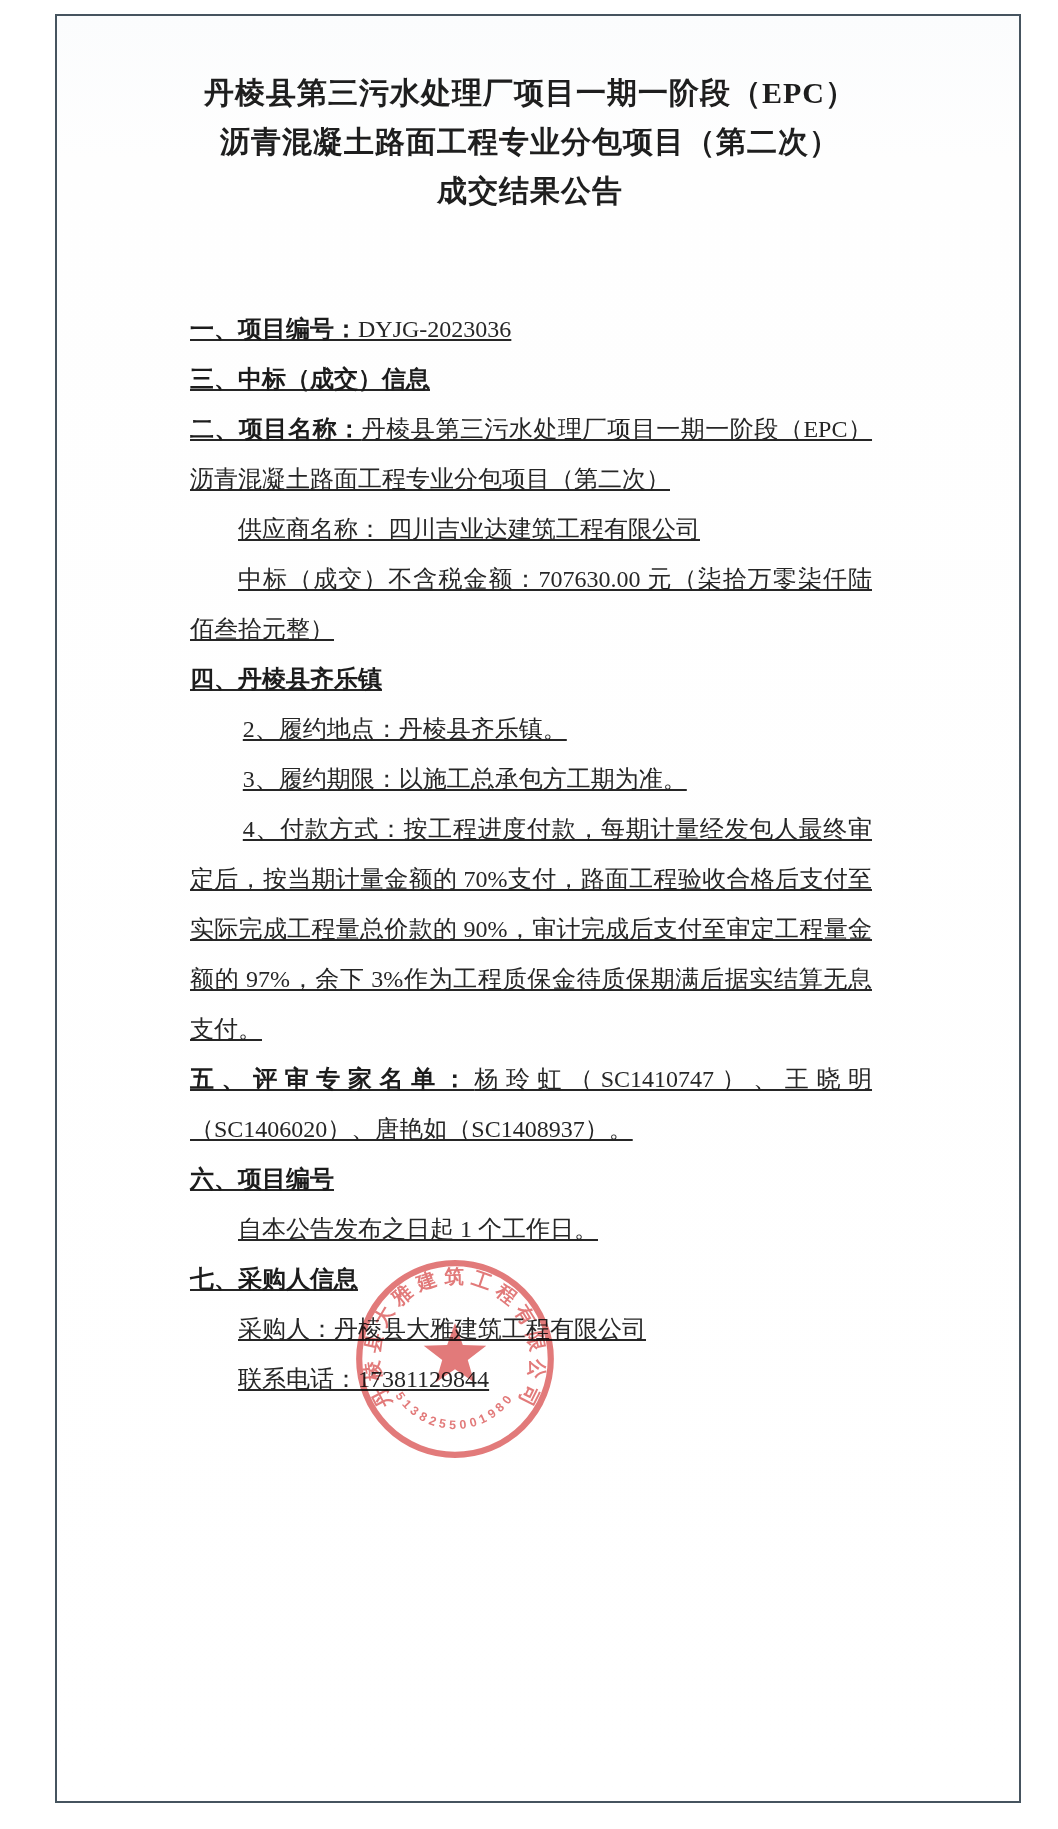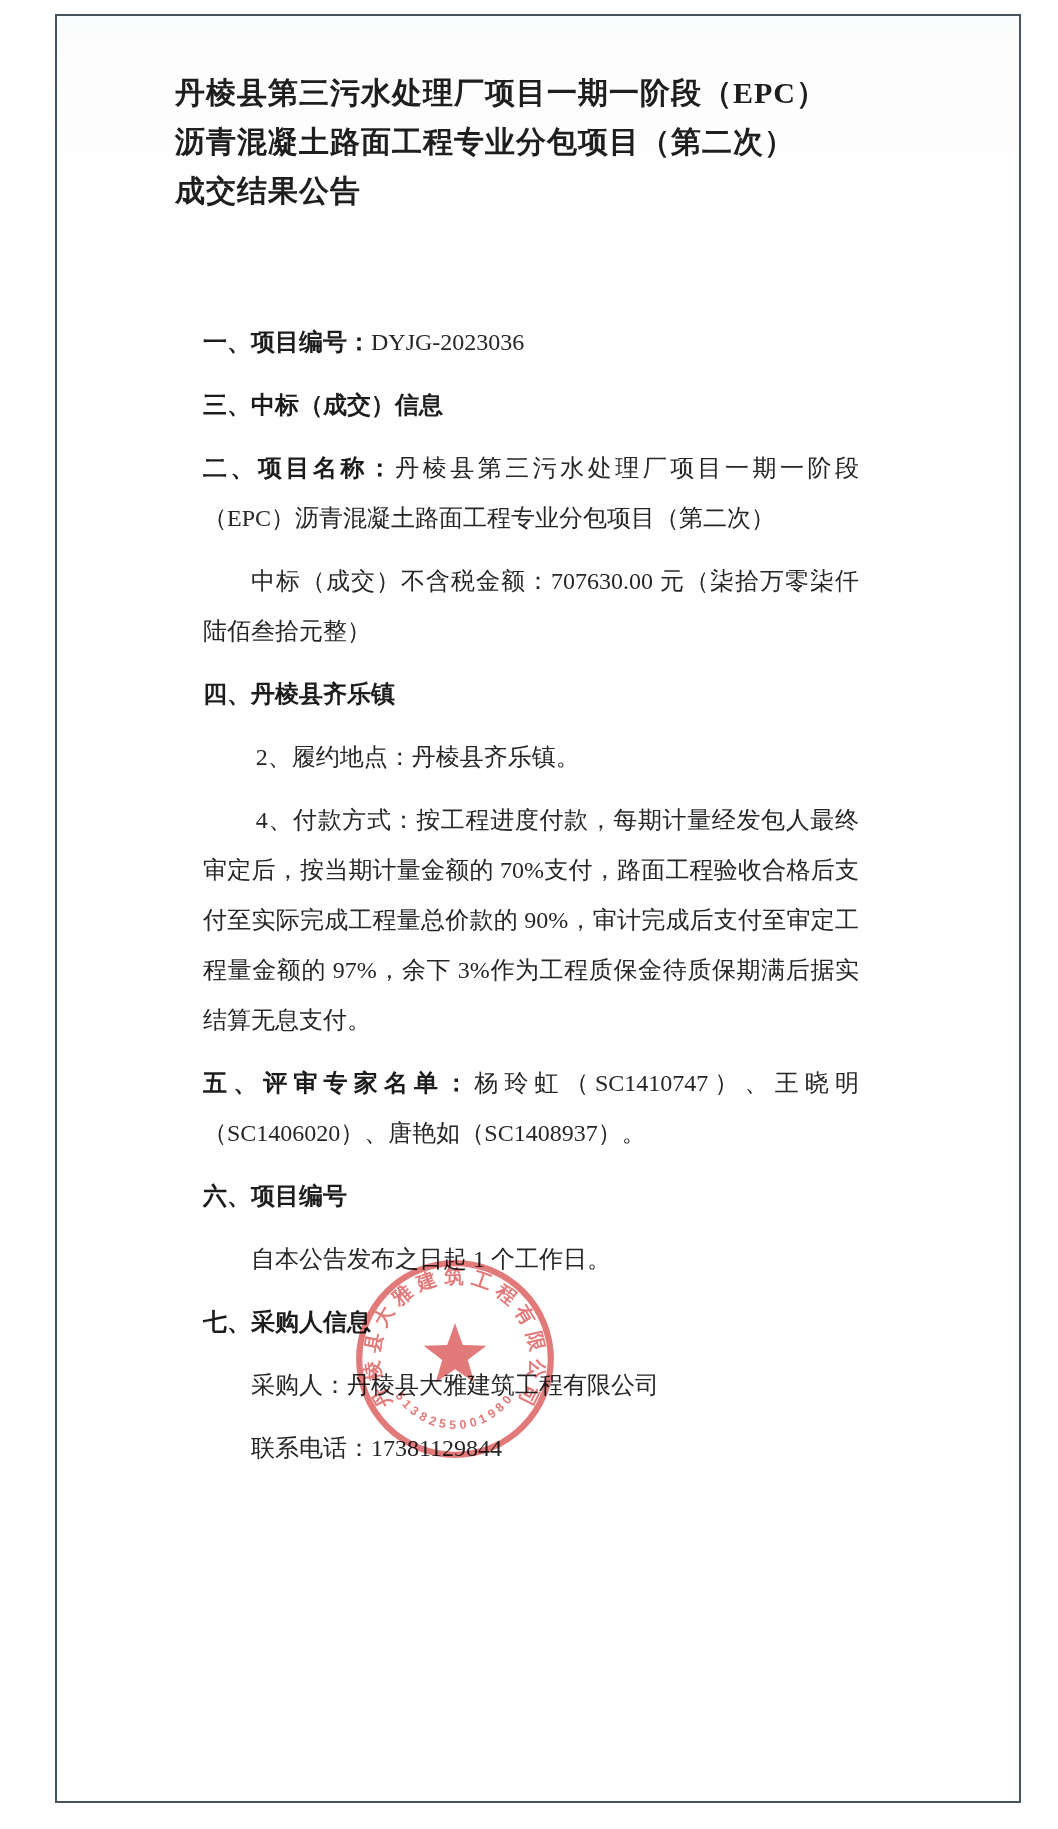--- a/index.html
+++ b/index.html
@@ -23,40 +23,41 @@
     height: 1789px;
     border: 2px solid #46545f;
     background: linear-gradient(180deg, #fbfcfd 0%, #fefefe 8%, #ffffff 100%);
     box-sizing: border-box;
   }
   .doc-title {
     position: absolute;
     left: 118px;
     top: 52px;
     width: 710px;
-    text-align: left;
+    text-align: center;
     font-size: 30px;
     font-weight: bold;
     line-height: 49px;
     color: #1e1e1e;
     letter-spacing: 1px;
   }
   .doc-body {
     position: absolute;
     left: 133px;
     top: 288px;
     width: 682px;
     font-size: 24px;
     line-height: 50px;
     text-align: justify;
     color: #262626;
   }
   .doc-body p {
-    margin: 13px;
+    margin: 0;
     padding: 0;
+    text-decoration: underline;
   }
   .lbl {
     font-family: "Liberation Sans", "DejaVu Sans", sans-serif;
     font-weight: bold;
     color: #1c1c1c;
   }
   .ind1 { text-indent: 2em; }
   .ind2 { text-indent: 2.2em; }
   .seal {
     position: absolute;
@@ -81,23 +82,25 @@
   <div class="doc-title">
     <div>丹棱县第三污水处理厂项目一期一阶段（EPC）</div>
     <div>沥青混凝土路面工程专业分包项目（第二次）</div>
     <div>成交结果公告</div>
   </div>
 
   <div class="doc-body">
     <p><span class="lbl">一、项目编号：</span><span>DYJG-2023036</span></p>
     <p><span class="lbl">三、中标（成交）信息</span><span></span></p>
     <p><span class="lbl">二、项目名称：</span><span>丹棱县第三污水处理厂项目一期一阶段（EPC）沥青混凝土路面工程专业分包项目（第二次）</span></p>
+    <p class="ind1"><span class="lbl"></span><span>供应商名称： 四川吉业达建筑工程有限公司</span></p>
     <p class="ind1"><span class="lbl"></span><span>中标（成交）不含税金额：707630.00 元（柒拾万零柒仟陆佰叁拾元整）</span></p>
     <p><span class="lbl">四、丹棱县齐乐镇</span><span></span></p>
     <p class="ind2"><span class="lbl"></span><span>2、履约地点：丹棱县齐乐镇。</span></p>
+    <p class="ind2"><span class="lbl"></span><span>3、履约期限：以施工总承包方工期为准。</span></p>
     <p class="ind2"><span class="lbl"></span><span>4、付款方式：按工程进度付款，每期计量经发包人最终审定后，按当期计量金额的 70%支付，路面工程验收合格后支付至实际完成工程量总价款的 90%，审计完成后支付至审定工程量金额的 97%，余下 3%作为工程质保金待质保期满后据实结算无息支付。</span></p>
     <p><span class="lbl">五、评审专家名单：</span><span>杨玲虹（SC1410747）、王晓明（SC1406020）、唐艳如（SC1408937）。</span></p>
     <p><span class="lbl">六、项目编号</span><span></span></p>
     <p class="ind1"><span class="lbl"></span><span>自本公告发布之日起 1 个工作日。</span></p>
     <p><span class="lbl">七、采购人信息</span><span></span></p>
     <p class="ind1"><span class="lbl"></span><span>采购人：丹棱县大雅建筑工程有限公司</span></p>
     <p class="ind1"><span class="lbl"></span><span>联系电话：17381129844</span></p>
   </div>
 
   <svg class="seal" viewBox="0 0 200 200" xmlns="http://www.w3.org/2000/svg">

